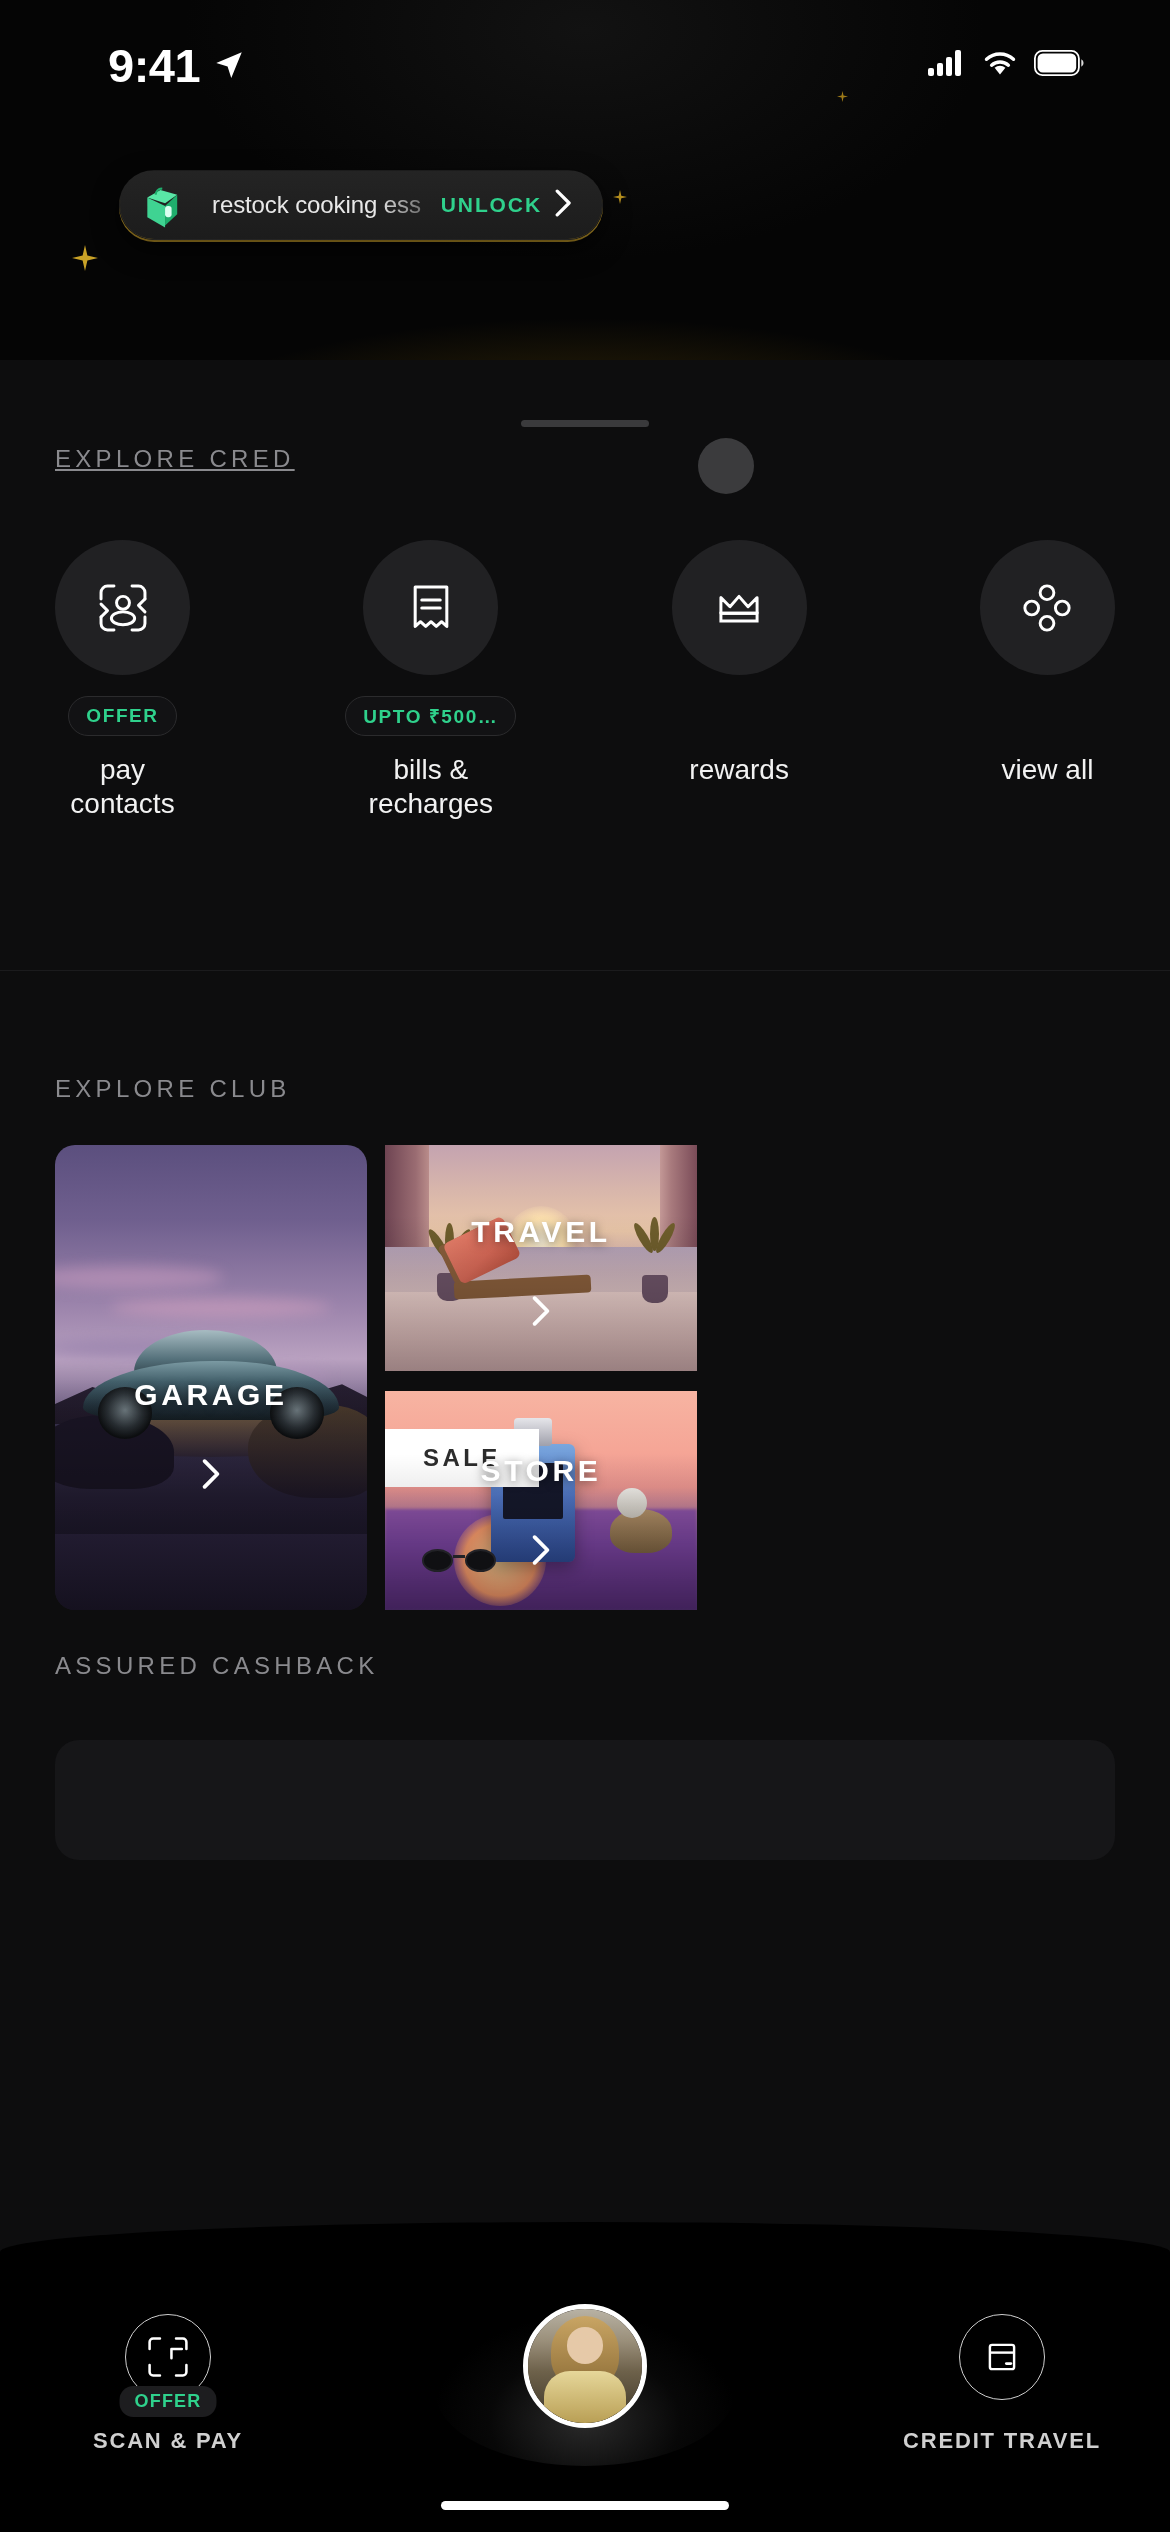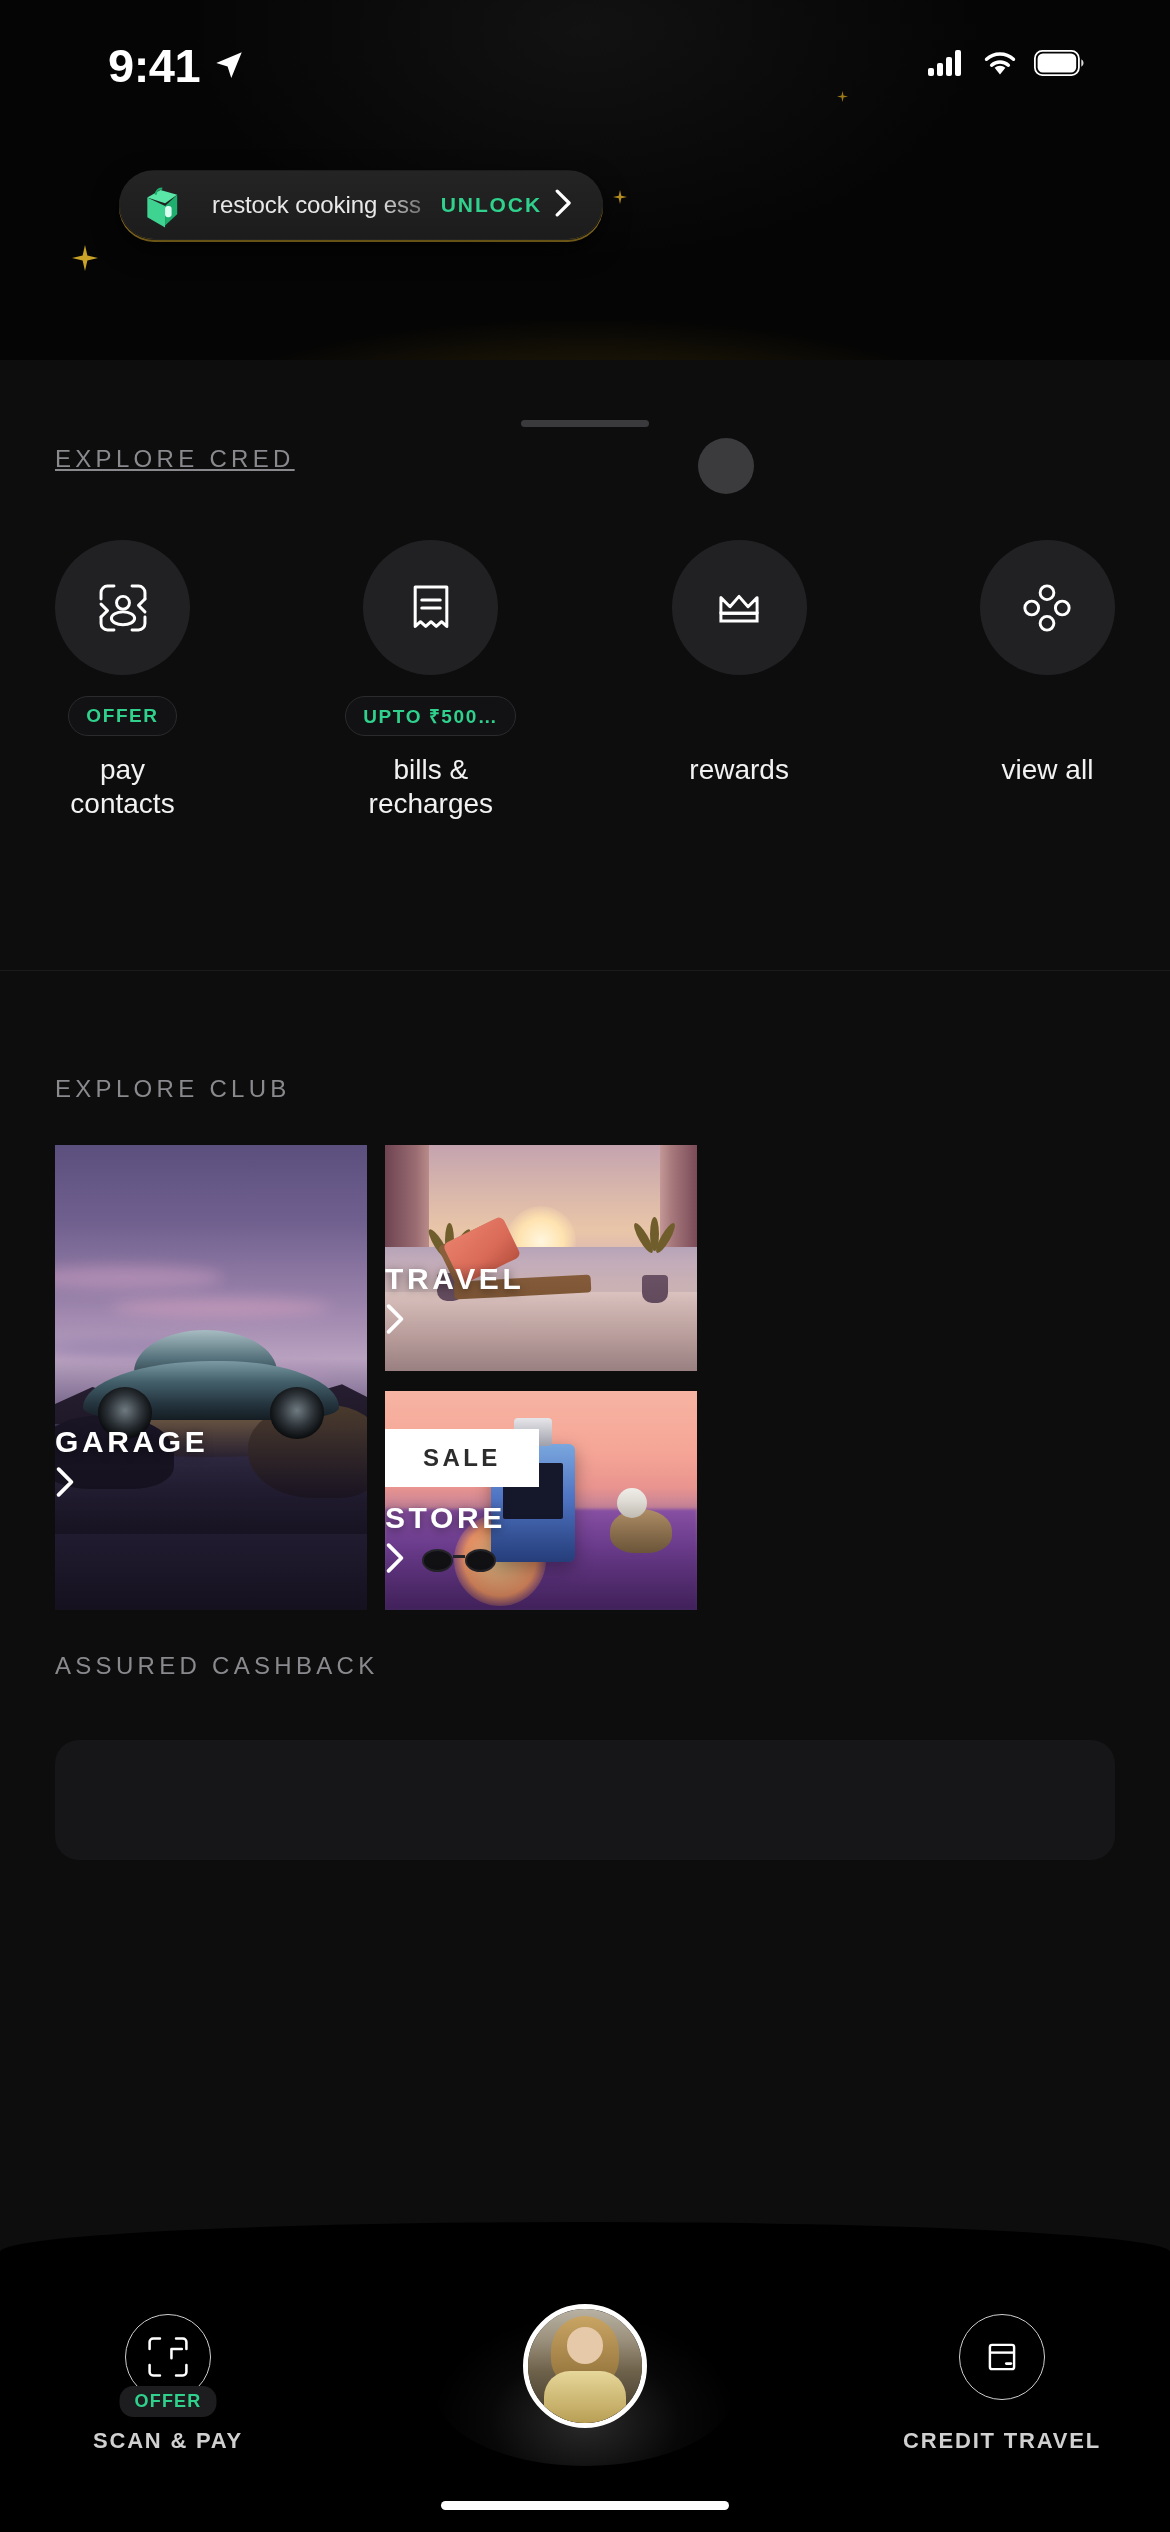--- a/index.html
+++ b/index.html
@@ -102,21 +102,21 @@
   }
 
   
   .explore-club-title{ position:absolute; left:55px; top:1047px; }
 
   .club-grid{
     position:absolute; left:55px; top:1145px;
     width:1060px; height:465px;
   }
   .card{ position:absolute; overflow:hidden; }
-  .card-garage{ left:0; top:0; width:312px; height:465px; }
+  .card-garage{ left:0; top:0; width:312px; height:465px;border-radius:20px; }
   .card-travel{ left:330px; top:0; width:312px; height:226px; }
   .card-store { left:330px; top:246px; width:312px; height:219px; }
 
   
   .garage-art{ position:absolute; inset:0;
     background:linear-gradient(180deg,#5b4f7e 0%,#6f5f8e 16%,#9f87ae 36%,#b9a1c0 46%,#6e5f84 58%,#3a3150 70%,#221c33 84%,#17131f 100%);
   }
   .g-cloud{ position:absolute; border-radius:50%; filter:blur(7px); }
   .g-hill{ position:absolute; left:0; bottom:38%; width:100%; height:70px;
     background:linear-gradient(180deg,#2b2236 0%,#1d1726 100%);
@@ -190,24 +190,25 @@
     background:#141418; border:2px solid #2a2a30; }
   .s-lens.l{ left:0; } .s-lens.r{ right:0; }
   .s-bridge{ position:absolute; left:31px; top:6px; width:12px; height:3px; background:#2a2a30; }
   .s-shoe{ position:absolute; right:8%; bottom:26%; width:62px; height:44px;
     background:linear-gradient(180deg,#b39169,#7d6342); border-radius:50% 50% 40% 40%; }
   .s-buds{ position:absolute; right:16%; bottom:42%; width:30px; height:30px;
     border-radius:50%; background:linear-gradient(180deg,#f0eee9,#c9c4bb); }
 
   .card-caption{
     position:absolute; left:0; bottom:0; width:100%;
-    display:flex; flex-direction:column; align-items:flex-start;
-    padding-bottom:32px;
+    display:flex; flex-direction:column; align-items:center;
+    padding-bottom:40px;
     background:linear-gradient(180deg,rgba(0,0,0,0) 0%,rgba(0,0,0,0.30) 100%);
     pointer-events:none;
+    gap:39px;
   }
   .card-caption .ttl{
     font-size:30px; font-weight:700; letter-spacing:3.6px; color:#fff;
     text-shadow:0 2px 10px rgba(0,0,0,0.5);
   }
   .card-caption .chev{ margin-top:7px; }
   .garage-cap{ bottom:76px; }
   .sale-badge{
     position:absolute; left:0; top:38px; background:#fff; color:#2c2c2c;
     font-size:24px; font-weight:700; letter-spacing:3.4px;

